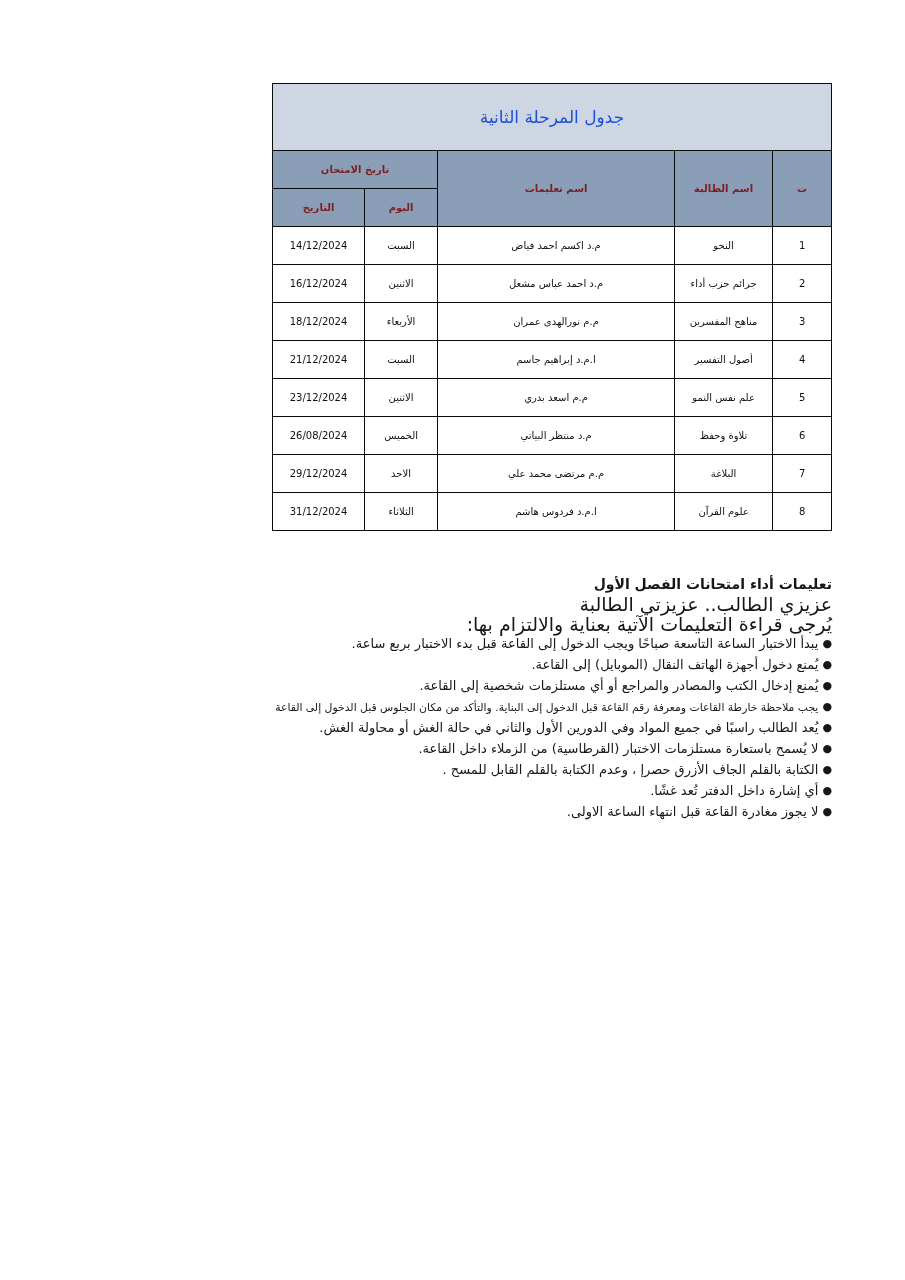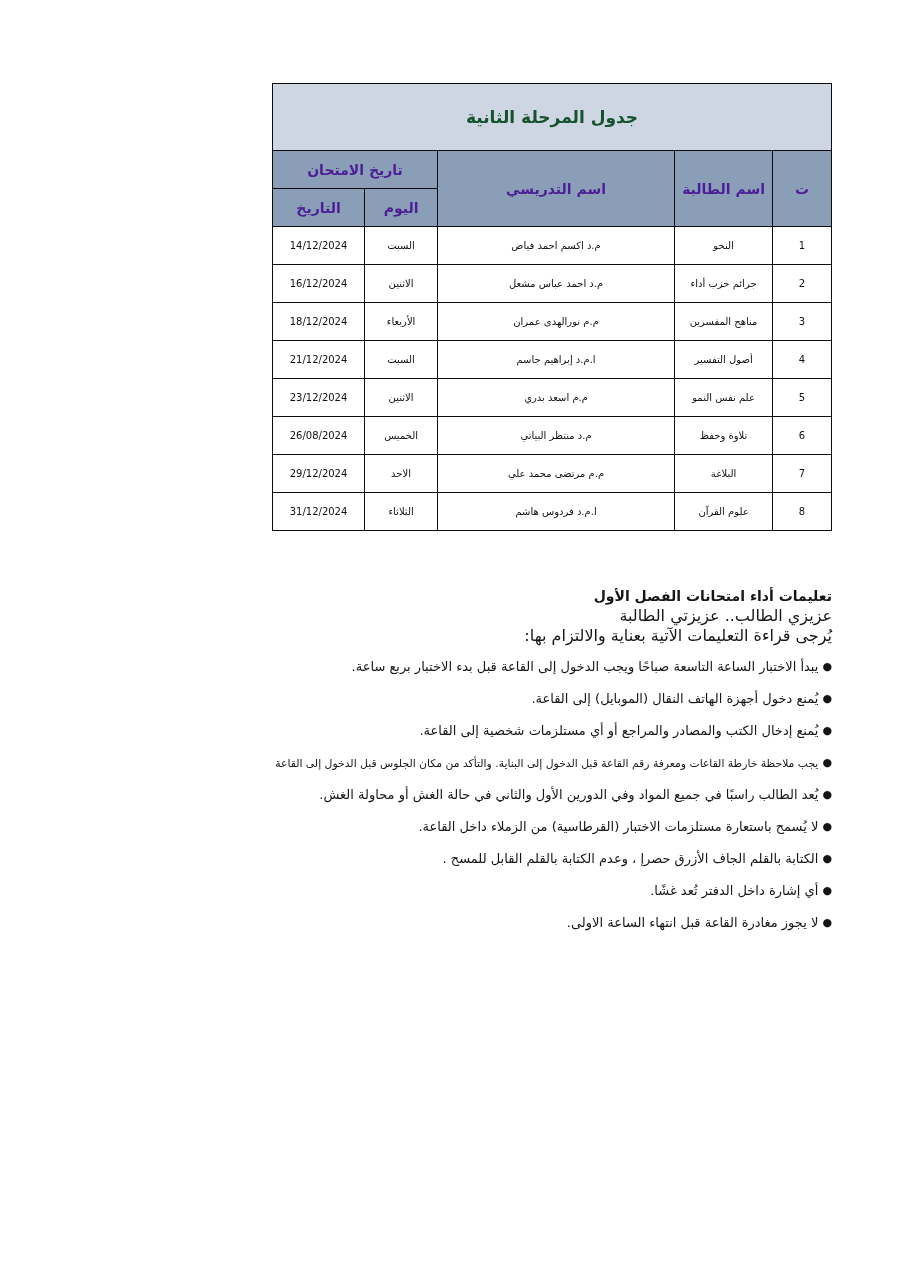--- a/index.html
+++ b/index.html
@@ -30,72 +30,71 @@
     border: 1.5px solid #0b0b0b;
     text-align: center;
     vertical-align: middle;
     padding: 0 2px;
     overflow: hidden;
   }
   .title-cell {
     background: #cdd6e2;
     height: 66px;
     font-size: 17px;
-    font-weight: 700;
-    color: #14532d;
+    font-weight: 400;
+    color: #1d4ed8;
     letter-spacing: 0.2px;
   }
   .head-cell {
     background: #8b9eb7;
-    color: #4c1d95;
-    font-size: 14px;
+    color: #7f1d1d;
+    font-size: 10px;
     font-weight: 600;
   }
   tr.hrow1 { height: 38px; }
   tr.hrow2 { height: 38px; }
   table.sched tbody td {
     height: 37px;
     font-size: 10px;
     font-weight: 500;
     color: #101014;
     background: #ffffff;
   }
   td.c-date {
     direction: ltr;
     font-size: 13.5px;
     font-weight: 500;
   }
 
   
   .instr {
     position: absolute;
-    top: 586px;
+    top: 574px;
     right: 73px;
     width: 600px;
     direction: rtl;
     text-align: right;
     color: #161616;
   }
   .instr-heading {
     font-size: 14px;
     font-weight: bold;
     line-height: 20px;
     white-space: nowrap;
   }
   .instr-line {
-    font-size: 16px;
+    font-size: 19px;
     line-height: 20px;
     white-space: nowrap;
   }
   .instr-bullets { margin-top: 0; }
   .bullet-line {
     font-size: 13px;
     line-height: 20px;
     white-space: nowrap;
-    margin-top: 11px;
   }
   .bullet-line.small {
     font-size: 10.8px;
     line-height: 21px;
   }
   .bullet-glyph {
     display: inline-block;
     font-size: 11px;
     margin-left: 4px;
     transform: translateY(-1px);
@@ -112,21 +111,21 @@
     <col style="width:73px">
     <col style="width:92px">
   </colgroup>
   <thead>
     <tr>
       <th colspan="5" class="title-cell">جدول المرحلة الثانية</th>
     </tr>
     <tr class="hrow1">
       <th rowspan="2" class="head-cell">ت</th>
       <th rowspan="2" class="head-cell">اسم الطالبة</th>
-      <th rowspan="2" class="head-cell">اسم التدريسي</th>
+      <th rowspan="2" class="head-cell">اسم تعليمات</th>
       <th colspan="2" class="head-cell">تاريخ الامتحان</th>
     </tr>
     <tr class="hrow2">
       <th class="head-cell">اليوم</th>
       <th class="head-cell">التاريخ</th>
     </tr>
   </thead>
   <tbody>
       <tr>
         <td>1</td>

